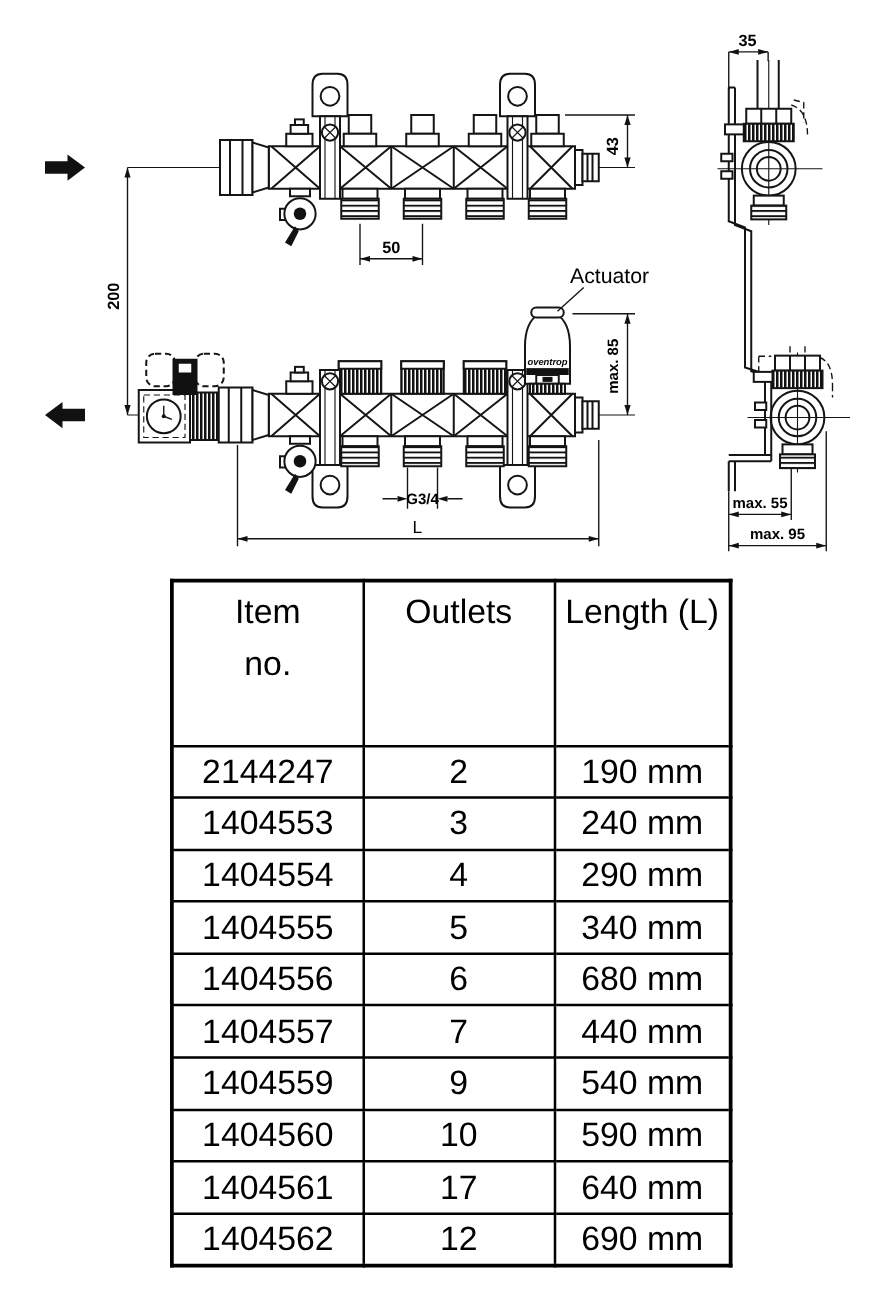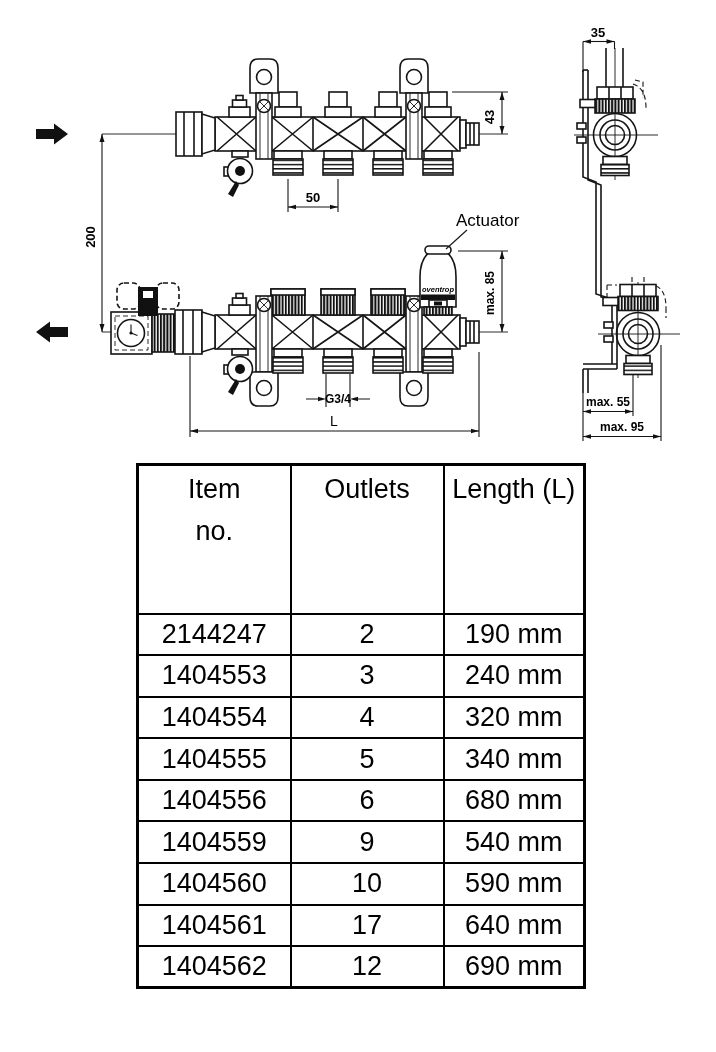--- a/index.html
+++ b/index.html
@@ -16,21 +16,21 @@
   .blk{fill:#111;stroke:none;}
   text{fill:#000;}
   .td1{font:bold 13px "Liberation Sans",sans-serif;}
   .td2{font:bold 12px "Liberation Sans",sans-serif;}
   .ta {font:17px "Liberation Sans",sans-serif;}
   .tL {font:14px "Liberation Sans",sans-serif;}
   .tb {font:italic bold 7.5px "Liberation Sans",sans-serif;}
   .spec-table-wrap{position:absolute;left:136px;top:463px;}
   table.spec{border-collapse:collapse;table-layout:fixed;width:447px;border:3px solid #000;}
   table.spec th,table.spec td{border:2px solid #000;text-align:center;padding:0;font-weight:normal;}
-  table.spec thead tr{height:149px;}
+  table.spec thead tr{height:132px;}
   table.spec th{vertical-align:top;font-size:27px;padding-top:8px;}
   table.spec th .line2{margin-top:11px;}
   table.spec tbody tr{height:41.6px;}
   table.spec td{font-size:27px;vertical-align:middle;}
 </style>
 </head>
 <body>
 
 <div class="page">
 
@@ -356,33 +356,38 @@
             <td>190 mm</td>
           </tr>
           <tr>
             <td>1404553</td>
             <td>3</td>
             <td>240 mm</td>
           </tr>
           <tr>
             <td>1404554</td>
             <td>4</td>
-            <td>320 mm</td>
+            <td>290 mm</td>
           </tr>
           <tr>
             <td>1404555</td>
             <td>5</td>
             <td>340 mm</td>
           </tr>
           <tr>
             <td>1404556</td>
             <td>6</td>
             <td>680 mm</td>
           </tr>
           <tr>
+            <td>1404557</td>
+            <td>7</td>
+            <td>440 mm</td>
+          </tr>
+          <tr>
             <td>1404559</td>
             <td>9</td>
             <td>540 mm</td>
           </tr>
           <tr>
             <td>1404560</td>
             <td>10</td>
             <td>590 mm</td>
           </tr>
           <tr>

